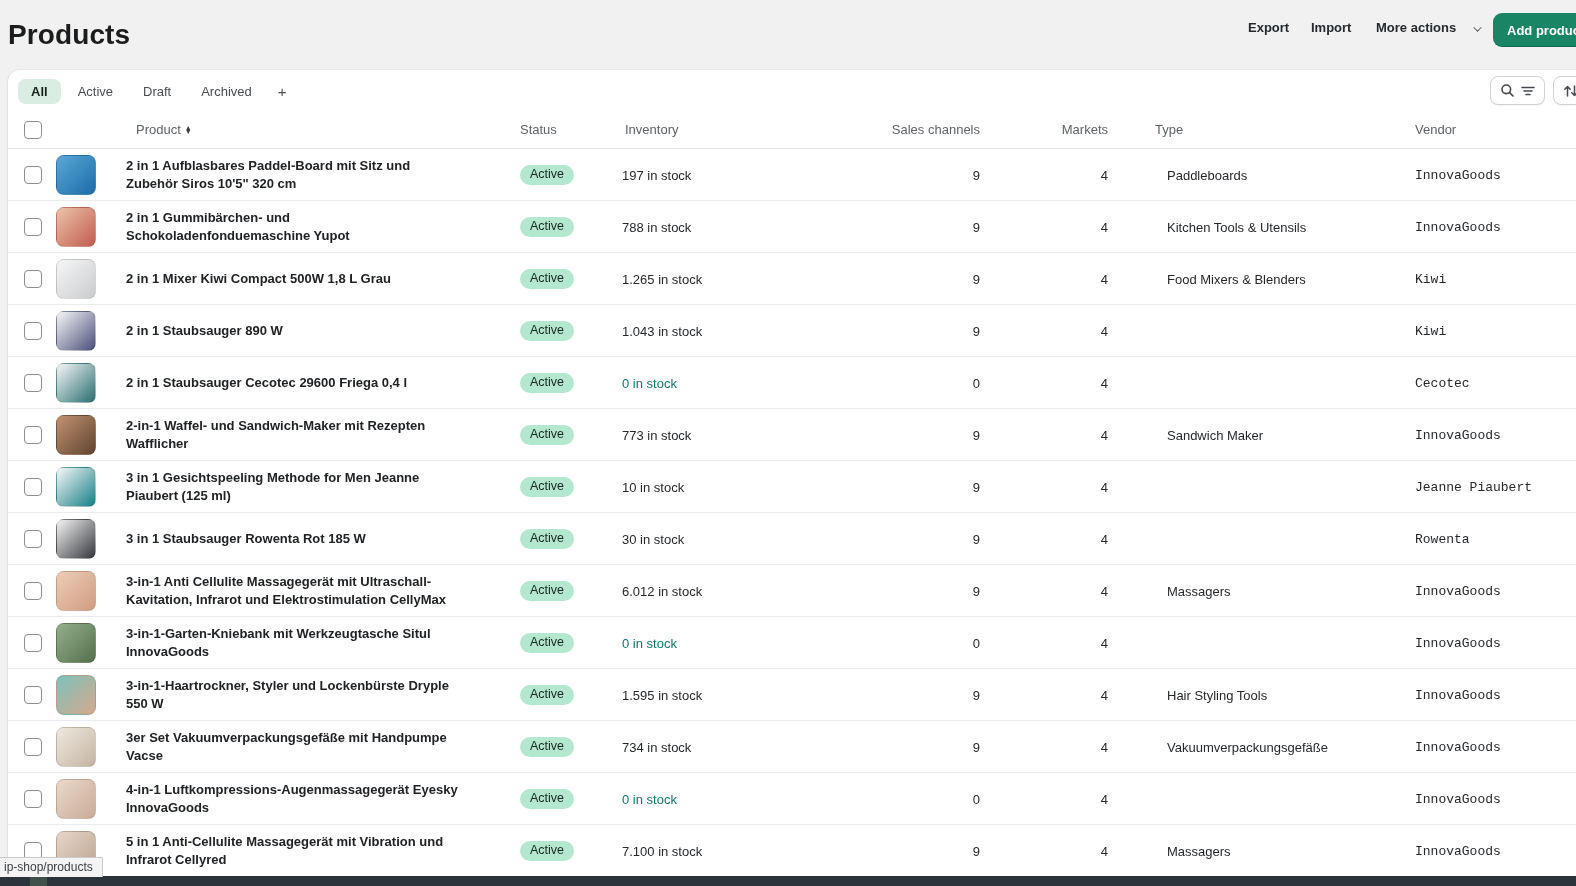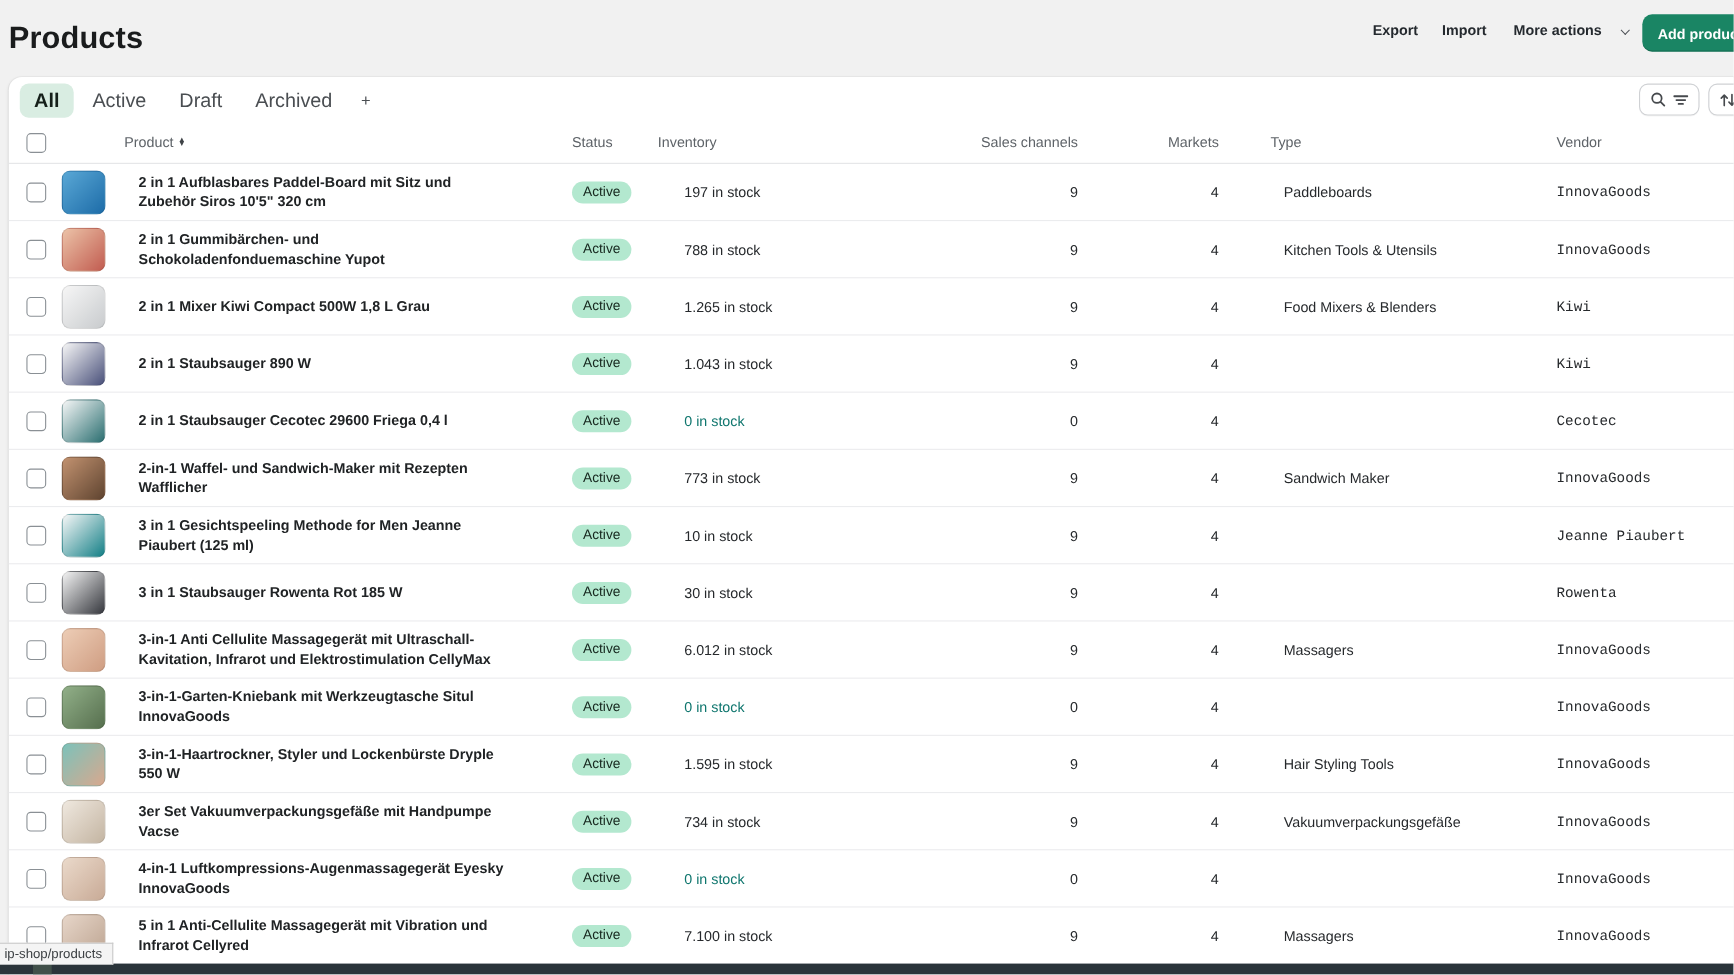--- a/index.html
+++ b/index.html
@@ -15,33 +15,33 @@
   .hdr-export { left:1248px; }
   .hdr-import { left:1311px; }
   .hdr-more { left:1376px; display:flex; align-items:center; gap:17px; }
   .chev { width:9px; height:9px; display:inline-block; position:relative; top:-1px; }
   .chev::before { content:""; position:absolute; left:1px; top:2px; width:6px; height:6px; border-right:1.6px solid #4c5055; border-bottom:1.6px solid #4c5055; transform:rotate(45deg) scale(.85); }
   .add-product-btn { position:absolute; left:1493px; top:13px; height:34px; padding:0 14px; background:#1a8564; color:#fff; border:none; border-radius:9px; font-size:13px; font-weight:700; font-family:inherit; cursor:pointer; box-shadow:inset 0 -1px 0 rgba(0,0,0,.2); }
   
   .card { position:absolute; left:8px; top:70px; width:1640px; height:830px; background:#fff; border-radius:12px; box-shadow:0 1px 3px rgba(23,24,24,.08), 0 0 0 1px rgba(0,0,0,.03); }
   
   .tabs-row { position:absolute; left:0; top:0; width:100%; height:42px; padding:8px 10px; display:flex; align-items:center; gap:4px; }
-  .tab { padding:5px 13px; border-radius:8px; font-size:18px; font-weight:500; color:#4a4e52; background:transparent; border:none; cursor:pointer; font-family:inherit; }
+  .tab { padding:5px 13px; border-radius:8px; font-size:13px; font-weight:500; color:#4a4e52; background:transparent; border:none; cursor:pointer; font-family:inherit; }
   .tab.selected { background:#d9ede2; color:#15201a; font-weight:600; }
   .tab-add { padding:5px 9px; font-size:15px; color:#4a4e52; }
   .toolbar { position:absolute; top:6px; left:1482px; display:flex; gap:8px; }
   .tool-btn { height:29px; border:1px solid #cfd1d4; background:#fff; border-radius:8px; display:flex; align-items:center; justify-content:center; gap:6px; padding:0 9px; cursor:pointer; box-shadow:0 1px 0 rgba(0,0,0,.04); }
   
   .thead { position:absolute; left:0; top:42px; width:100%; height:37px; border-bottom:1px solid #e4e5e7; color:#5e6368; font-size:13px; }
   .thead .cell { position:absolute; top:10px; white-space:nowrap; }
   .cbx { width:18px; height:18px; border:1.6px solid #8a9095; border-radius:4px; background:#fff; cursor:pointer; }
   .hdr-cbx { position:absolute; left:16px; top:9px; }
-  .col-product { left:105px; }
+  .col-product { left:128px; }
   .col-status { left:512px; }
-  .col-inventory { left:590px; }
+  .col-inventory { left:617px; }
   .col-sales { left:822px; width:150px; text-align:right; }
   .col-markets { left:1000px; width:100px; text-align:right; }
   .col-type { left:1147px; }
   .col-vendor { left:1407px; }
   .sort-caret { display:inline-flex; flex-direction:column; vertical-align:middle; margin-left:4px; line-height:4px; font-size:7px; color:#3f4347; position:relative; top:-1px; }
   
   .tbody { position:absolute; left:0; top:79px; width:100%; }
   .trow { position:relative; height:52px; border-bottom:1px solid #ebecee; }
   .trow .rc { position:absolute; top:50%; transform:translateY(-50%); }
   .row-cbx { left:16px; }

